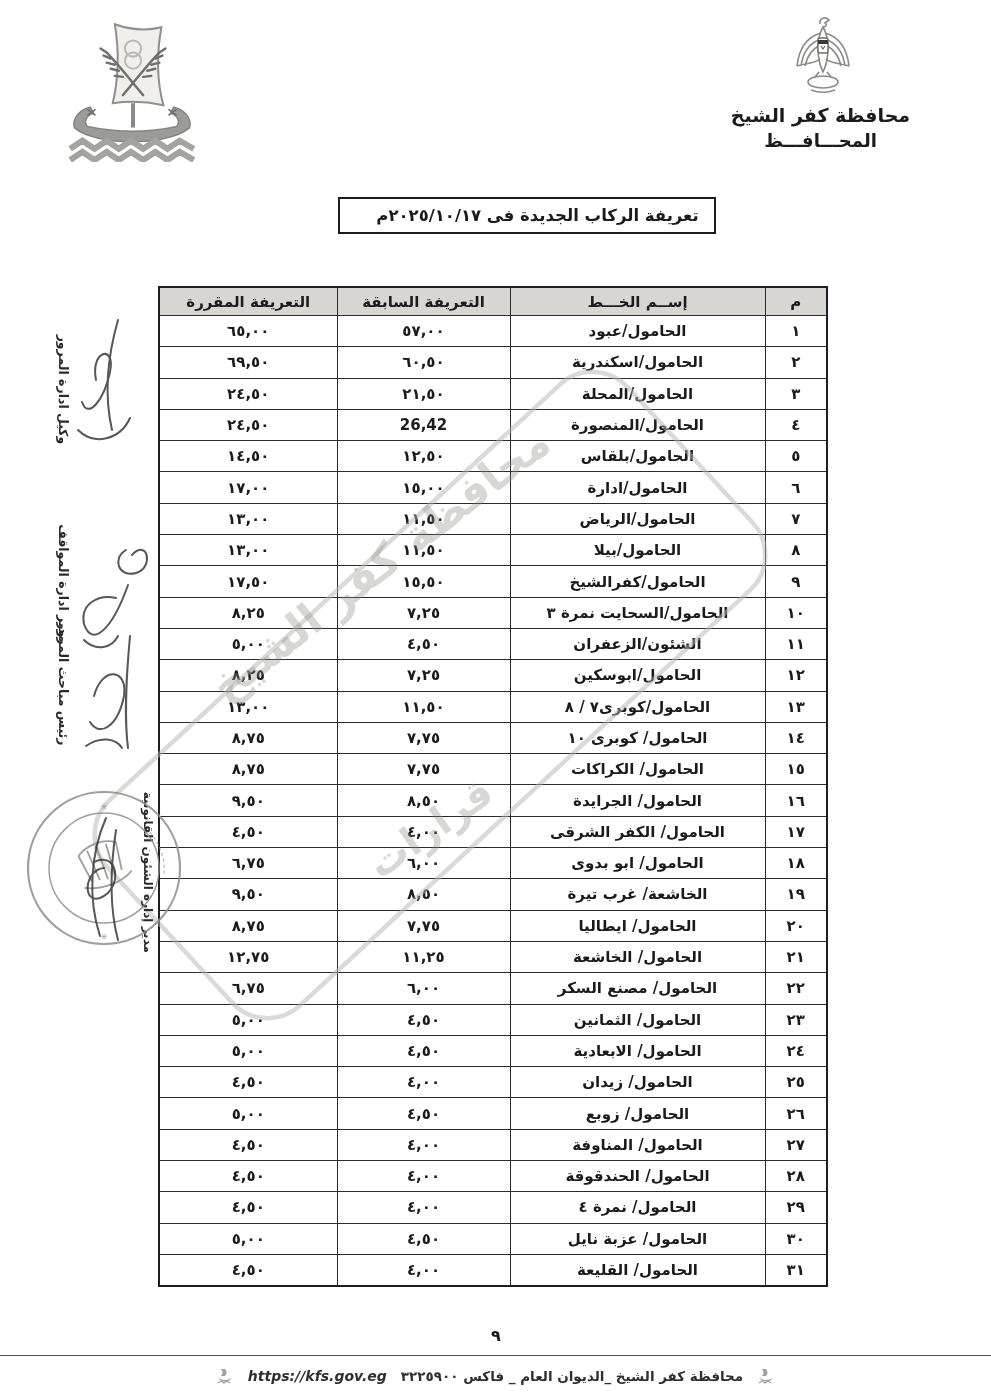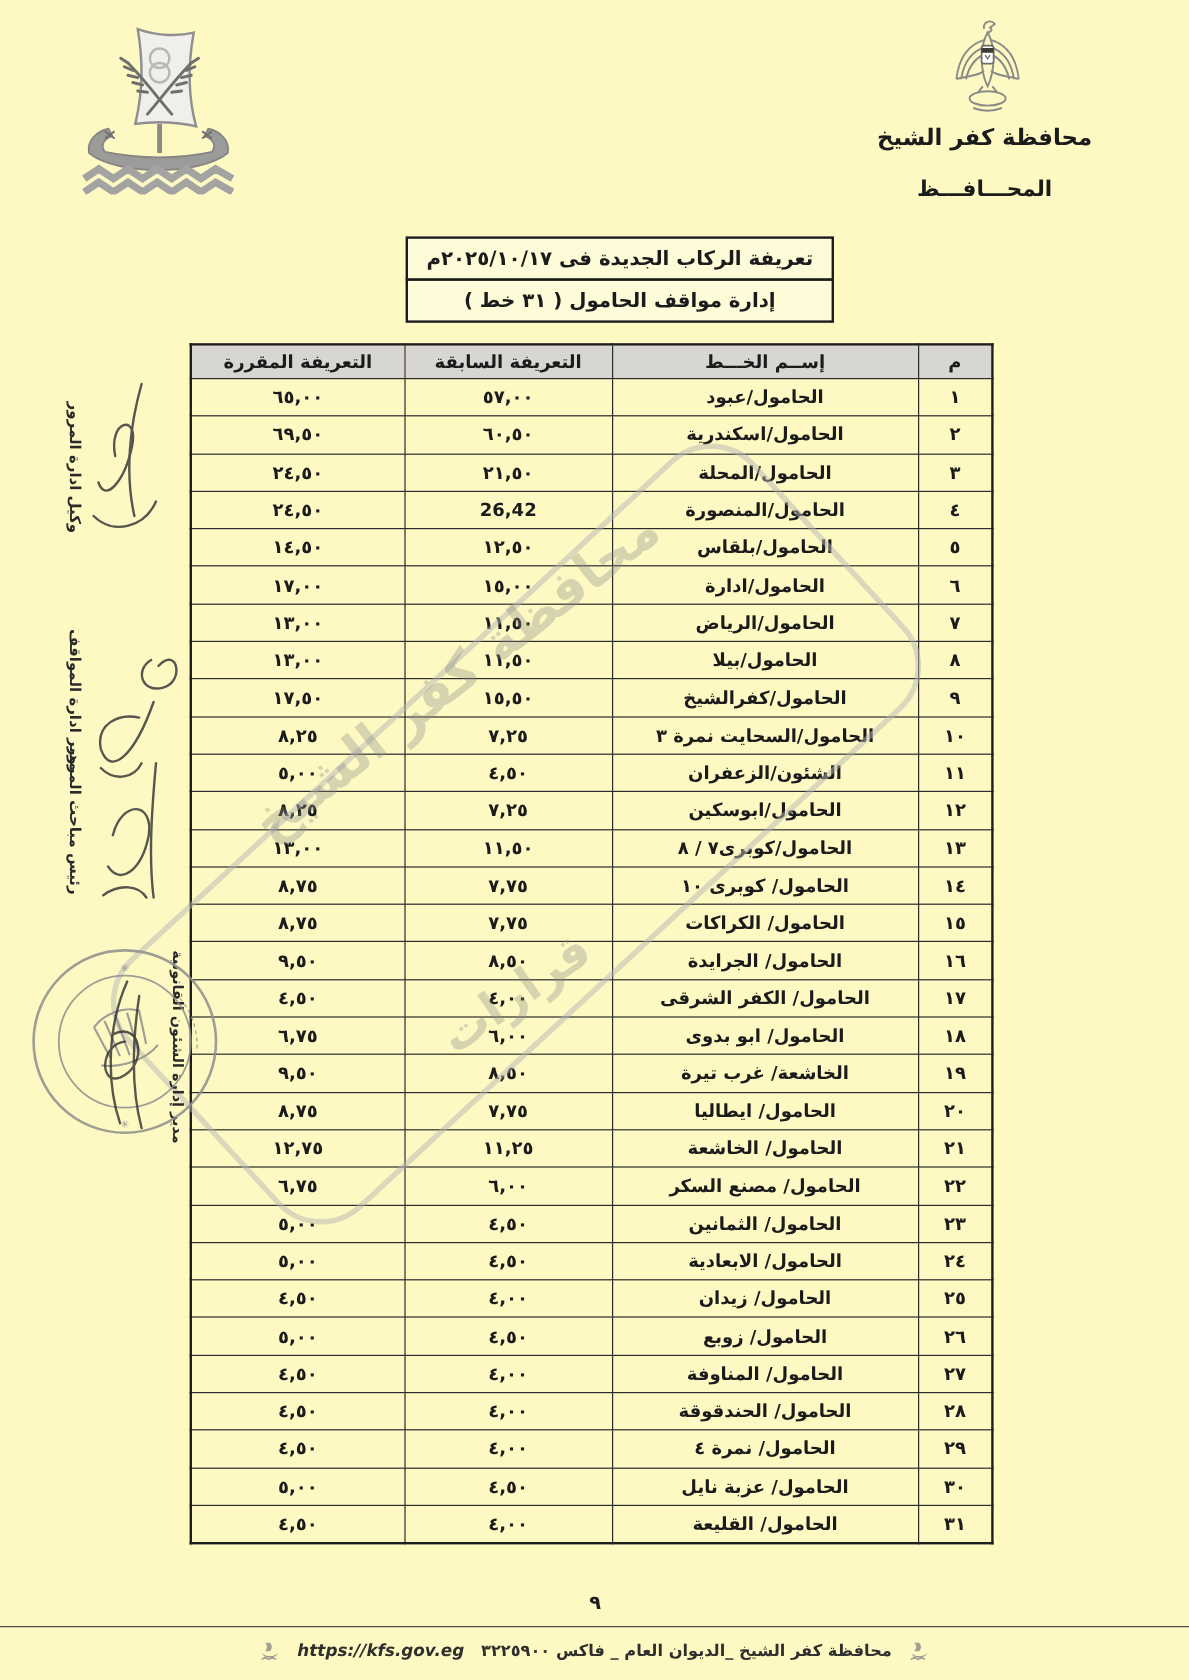--- a/index.html
+++ b/index.html
@@ -1,39 +1,39 @@
 <!DOCTYPE html>
 <html lang="ar" dir="rtl"><head>
 <meta charset="utf-8">
 <style>
   html,body{margin:0;padding:0;background:#e8e8e6;}
   .page{
     position:relative;
     width:991px;height:1400px;
     margin:0 auto;
-    background:#fef9c3;
+    background:#ffffff;
     font-family:"DejaVu Sans", sans-serif;
     color:#1b1b1b;
     overflow:hidden;
     direction:rtl;
   }
   
   .boat-logo{position:absolute;left:56px;top:10px;width:152px;height:152px;}
   .eagle-wrap{position:absolute;left:780px;top:14px;width:86px;height:92px;}
   .org-text{position:absolute;left:718px;top:104px;width:205px;text-align:center;}
   .org-line1{font-size:19px;font-weight:bold;letter-spacing:.5px;}
-  .org-line2{font-size:18px;font-weight:bold;margin-top:21px;letter-spacing:1px;}
+  .org-line2{font-size:18px;font-weight:bold;margin-top:4px;letter-spacing:1px;}
   
   .title-box{
     position:absolute;left:338px;width:353px;height:33px;
     border:2px solid #1c1c1c;background:rgba(255,255,255,.35);
     font-size:16.5px;font-weight:bold;text-align:center;
     line-height:33px;white-space:nowrap;
   }
-  .title-1{top:197px;}
+  .title-1{top:197px;padding-left:21px;}
   .title-2{top:232px;}
   
   .table-wrap{position:absolute;left:160px;top:286px;width:668px;}
   table{border-collapse:collapse;table-layout:fixed;width:668px;direction:rtl;}
   th,td{border:1.4px solid #2b2b2b;text-align:center;font-weight:bold;overflow:hidden;white-space:nowrap;}
   table{border:2.5px solid #1e1e1e;}
   thead th{height:25px;background:#d8d6d2;font-size:15px;}
   tbody td{height:28.3px;font-size:15px;background:transparent;}
   col.c-no{width:62px;}
   col.c-name{width:255px;}
@@ -105,21 +105,20 @@
     <path d="M31,26 h10 v4 h-10 z" fill="#3a3a38"></path>
     <path d="M34,32 l2,3 l2,-3" fill="none" stroke="#6d6d6b" stroke-width="1.2"></path>
   </svg>
 
   <div class="org-text">
     <div class="org-line1">محافظة كفر الشيخ</div>
     <div class="org-line2">المحـــافـــظ</div>
   </div>
 
   <div class="title-box title-1">تعريفة الركاب الجديدة فى ٢٠٢٥/١٠/١٧م</div>
-  <div class="title-box title-2">إدارة مواقف الحامول ( ٣١ خط )</div>
 
   <div class="table-wrap">
     <table>
       <colgroup>
         <col class="c-no">
           <col class="c-name">
           <col class="c-prev">
           <col class="c-new">
       </colgroup>
       <thead>

